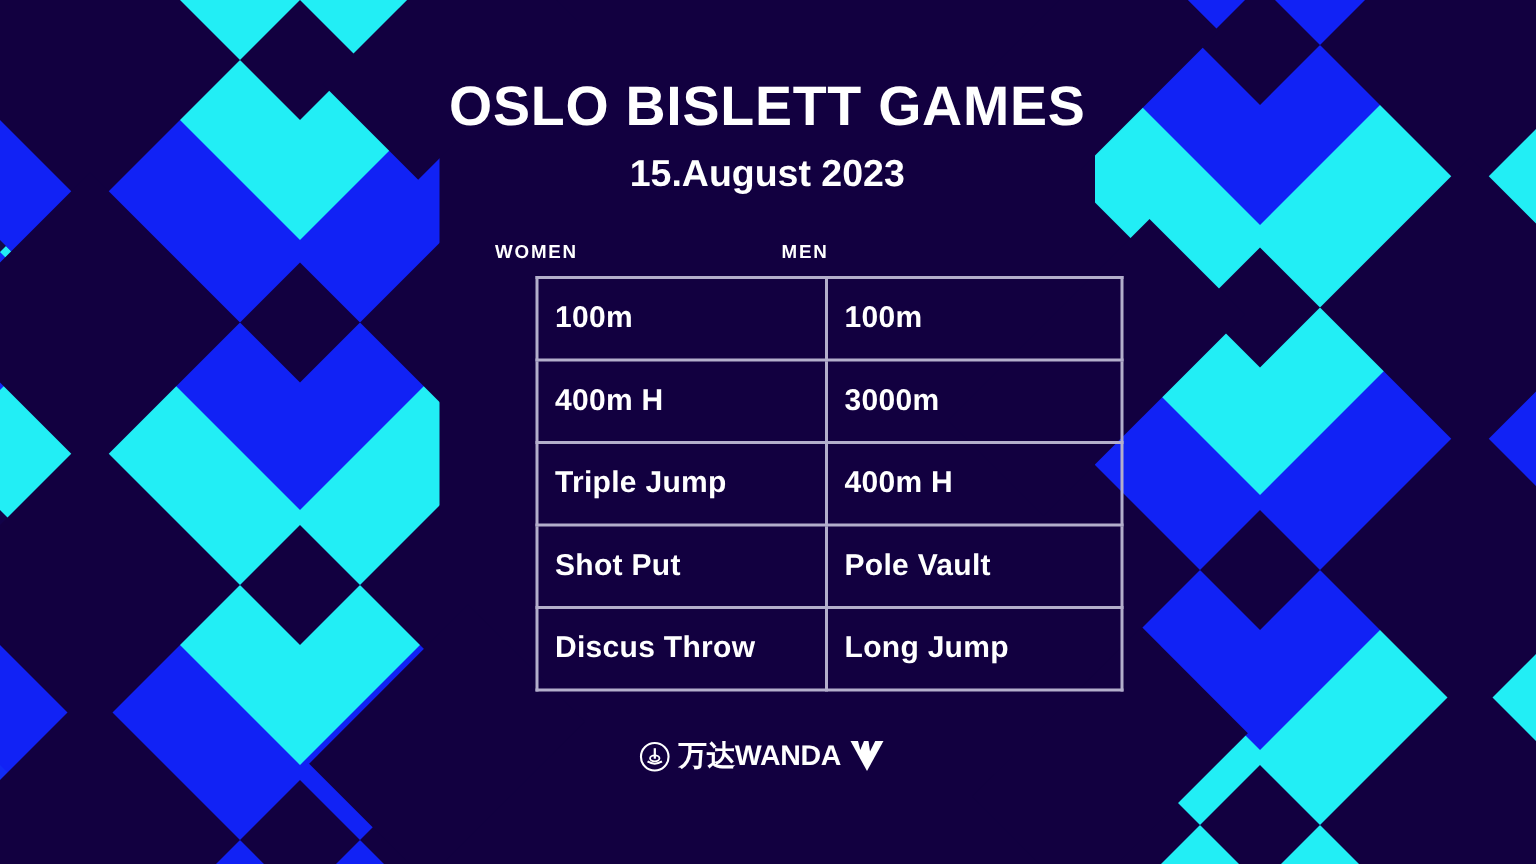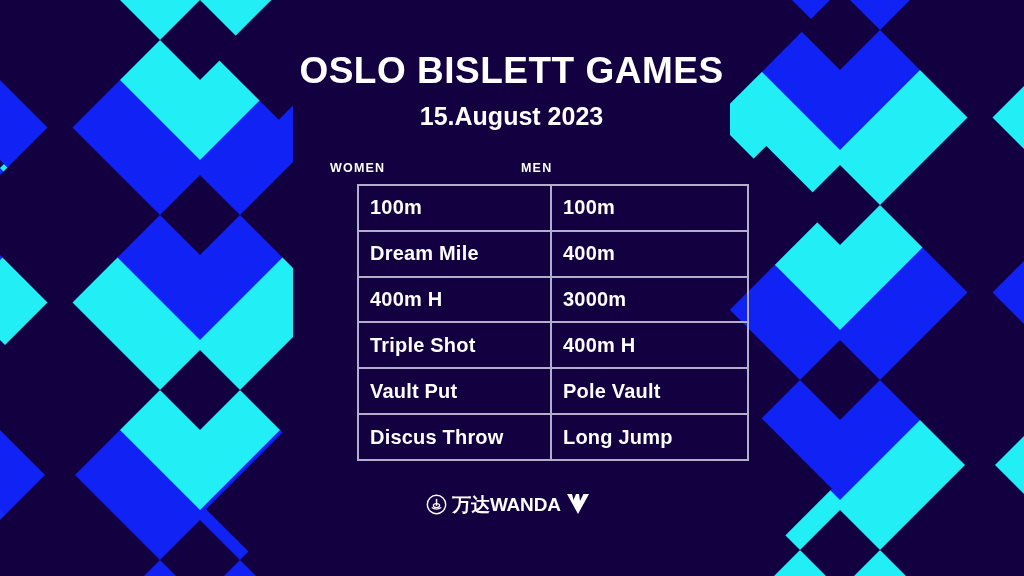--- a/index.html
+++ b/index.html
@@ -193,33 +193,29 @@
     <div class="col-head" id="head-women">WOMEN</div>
     <div class="col-head" id="head-men">MEN</div>
 
     <table id="schedule-table">
       <tbody>
         <tr>
           <td class="col-w">100m</td>
           <td class="col-m">100m</td>
         </tr>
         <tr>
-          <td class="col-w">Dream Mile</td>
-          <td class="col-m">400m</td>
-        </tr>
-        <tr>
           <td class="col-w">400m H</td>
           <td class="col-m">3000m</td>
         </tr>
         <tr>
-          <td class="col-w">Triple Shot</td>
+          <td class="col-w">Triple Jump</td>
           <td class="col-m">400m H</td>
         </tr>
         <tr>
-          <td class="col-w">Vault Put</td>
+          <td class="col-w">Shot Put</td>
           <td class="col-m">Pole Vault</td>
         </tr>
         <tr>
           <td class="col-w">Discus Throw</td>
           <td class="col-m">Long Jump</td>
         </tr>
       </tbody>
     </table>
 
     <div id="footer-logo">

